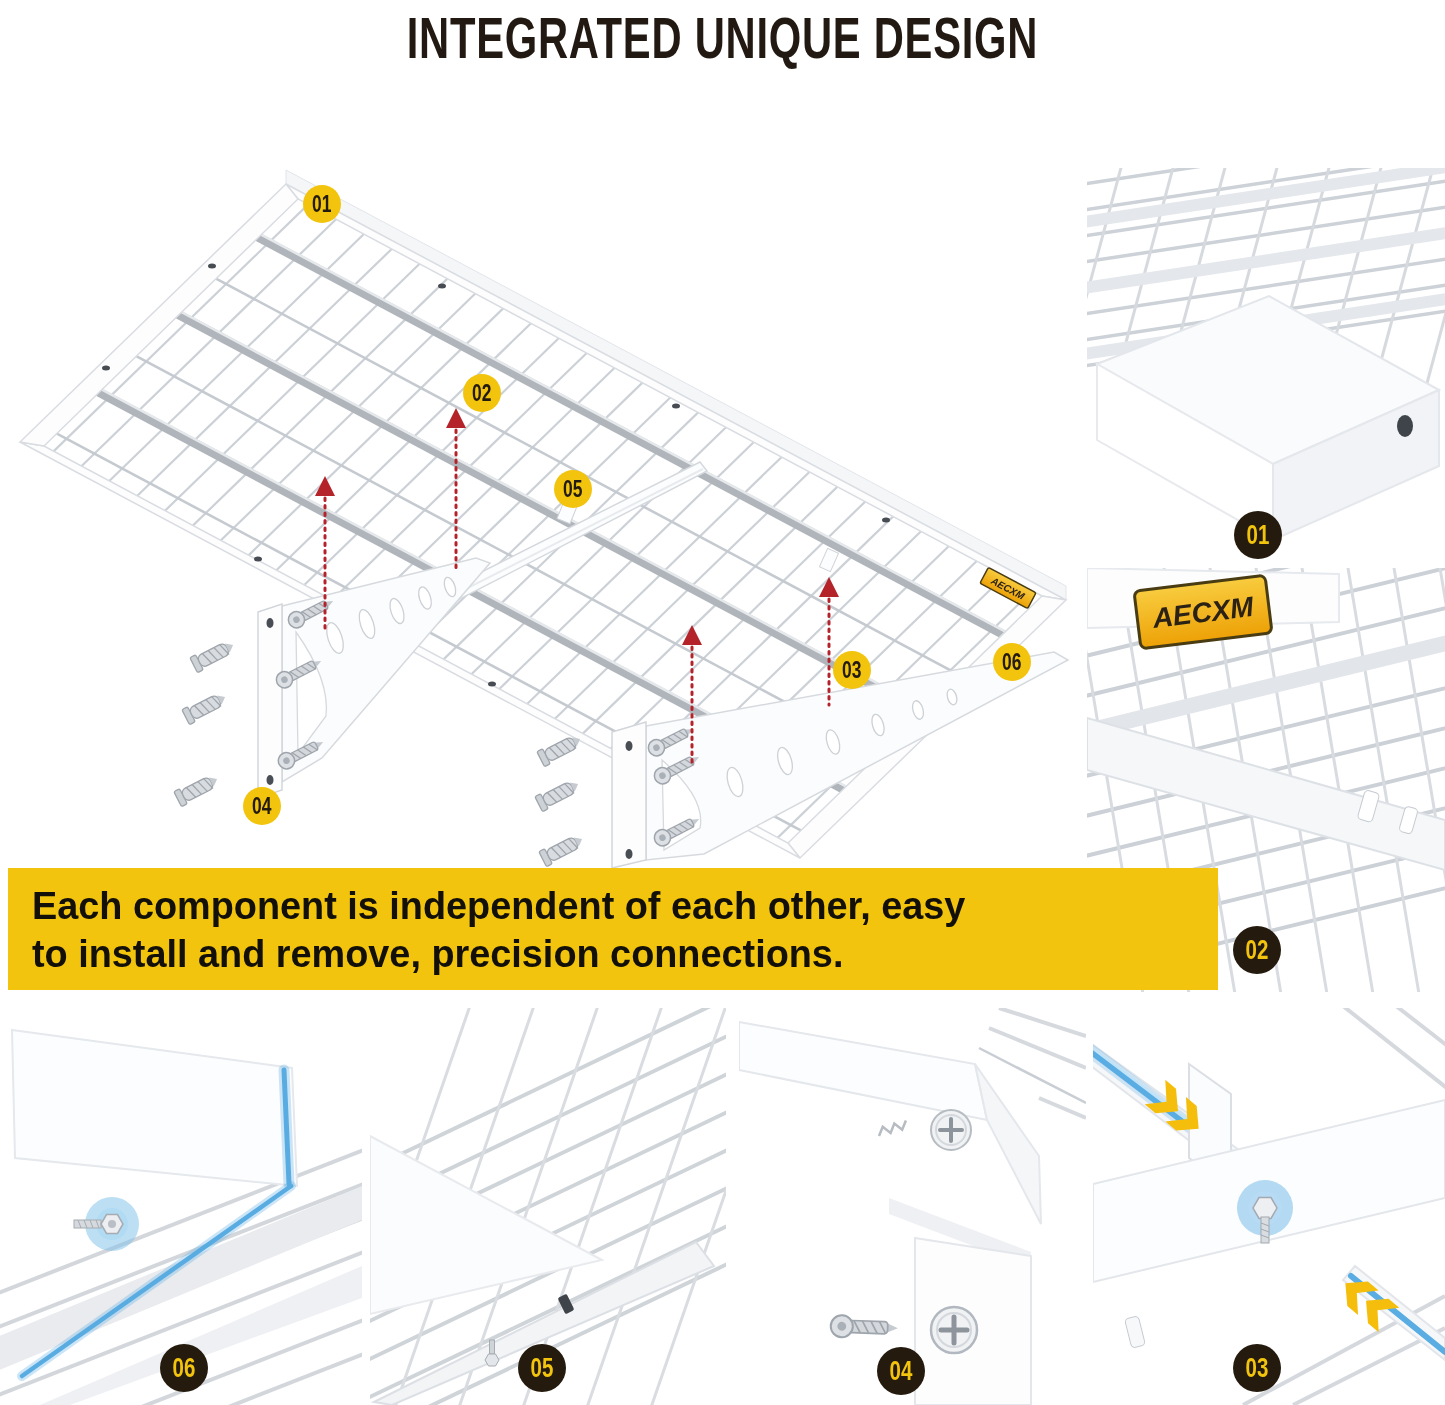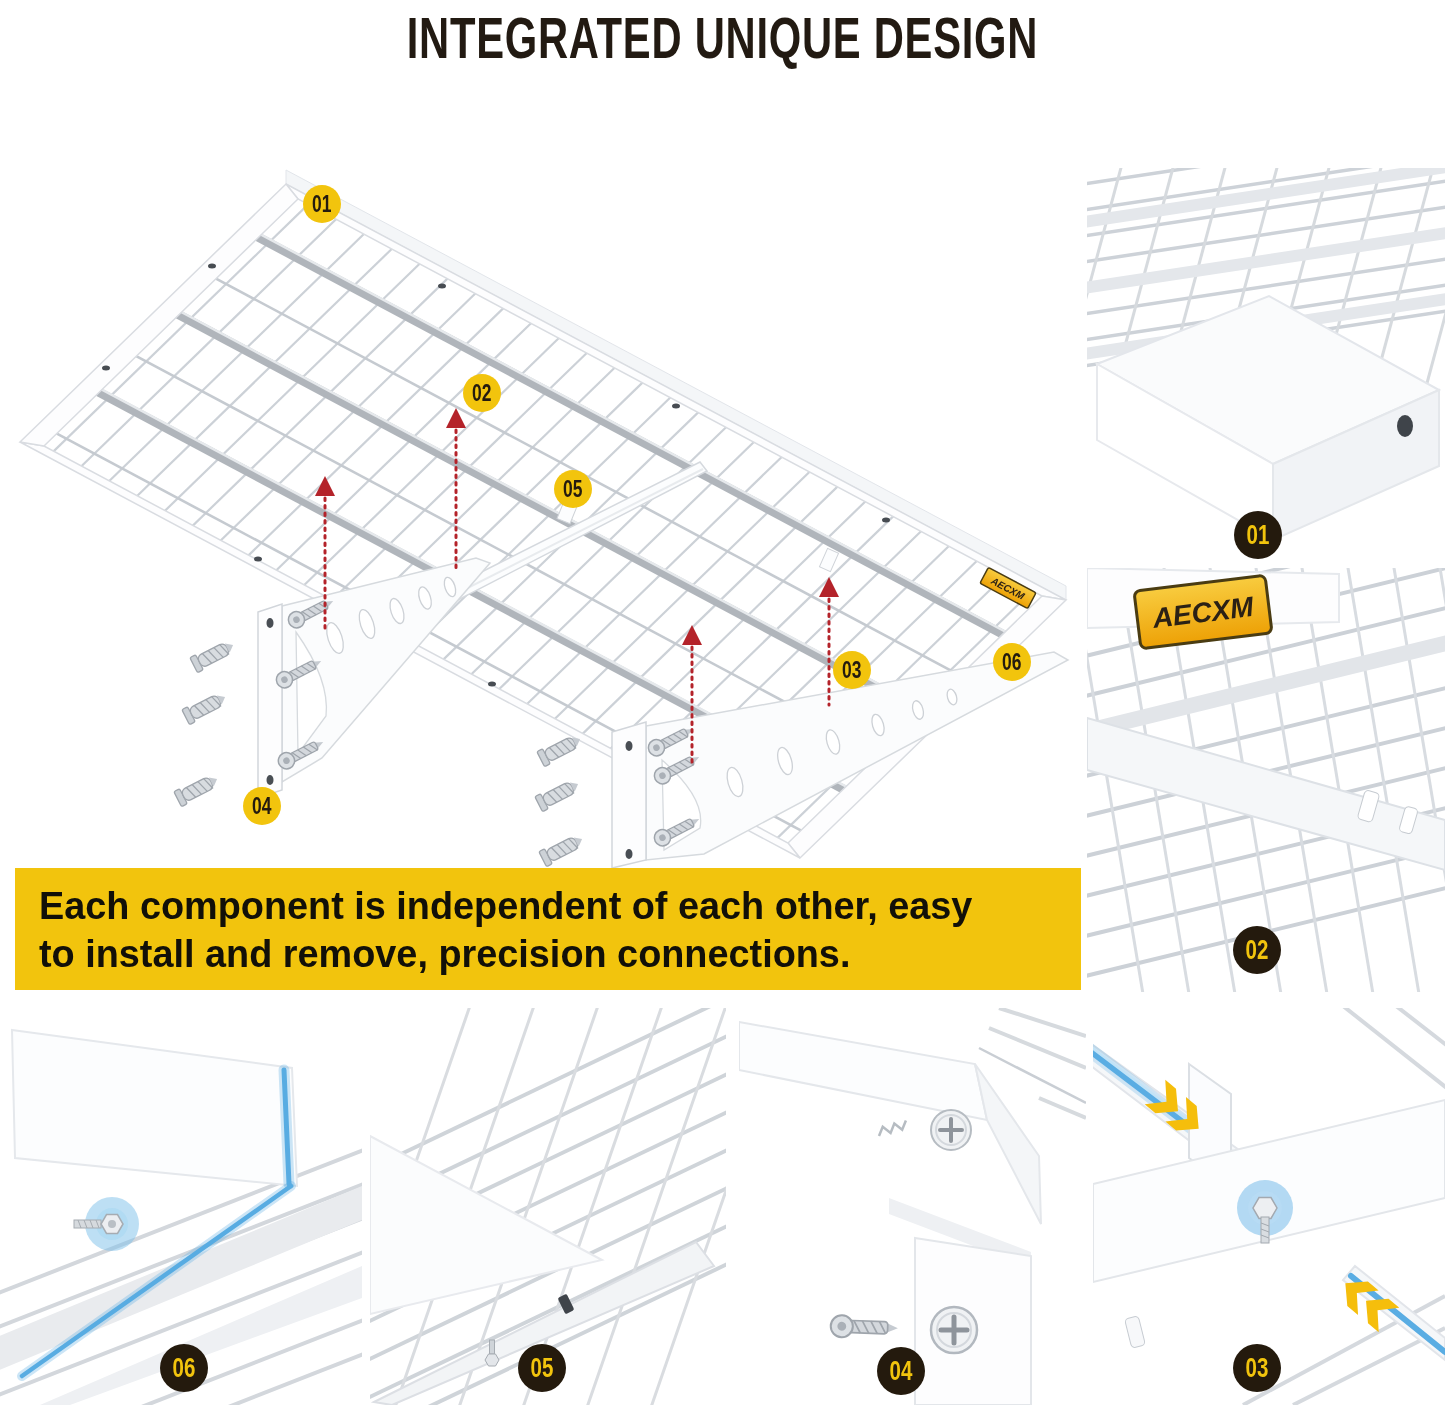--- a/index.html
+++ b/index.html
@@ -16,22 +16,22 @@
   .photo{position:absolute;background:#fff;overflow:hidden;}
   .photo svg{position:absolute;left:0;top:0;}
   .badge-y{position:absolute;width:38px;height:38px;border-radius:50%;background:#F2C40D;
            color:#241b0f;display:flex;align-items:center;justify-content:center;
            font-size:23px;font-weight:800;z-index:5;}
   .badge-y span{transform:scaleX(.76);}
   .badge-d{position:absolute;width:48px;height:48px;border-radius:50%;background:#241a0d;
            color:#F2C40D;display:flex;align-items:center;justify-content:center;
            font-size:27px;font-weight:800;z-index:5;}
   .badge-d span{transform:scaleX(.76);}
-  .info-box{position:absolute;left:8px;top:868px;width:1066px;height:122px;background:#F2C40D;
-            box-sizing:border-box;padding:14px 24px;margin-left:7px;}
+  .info-box{position:absolute;left:8px;top:868px;width:1210px;height:122px;background:#F2C40D;
+            box-sizing:border-box;padding:14px 24px;}
   .info-box div{font-size:39px;font-weight:700;color:#121008;line-height:48px;
                 transform:scaleX(.97);transform-origin:left center;white-space:nowrap;}
 </style>
 </head>
 <body>
 
 <div class="page">
 
   <div class="title-wrap">
     <span>INTEGRATED UNIQUE DESIGN</span>

